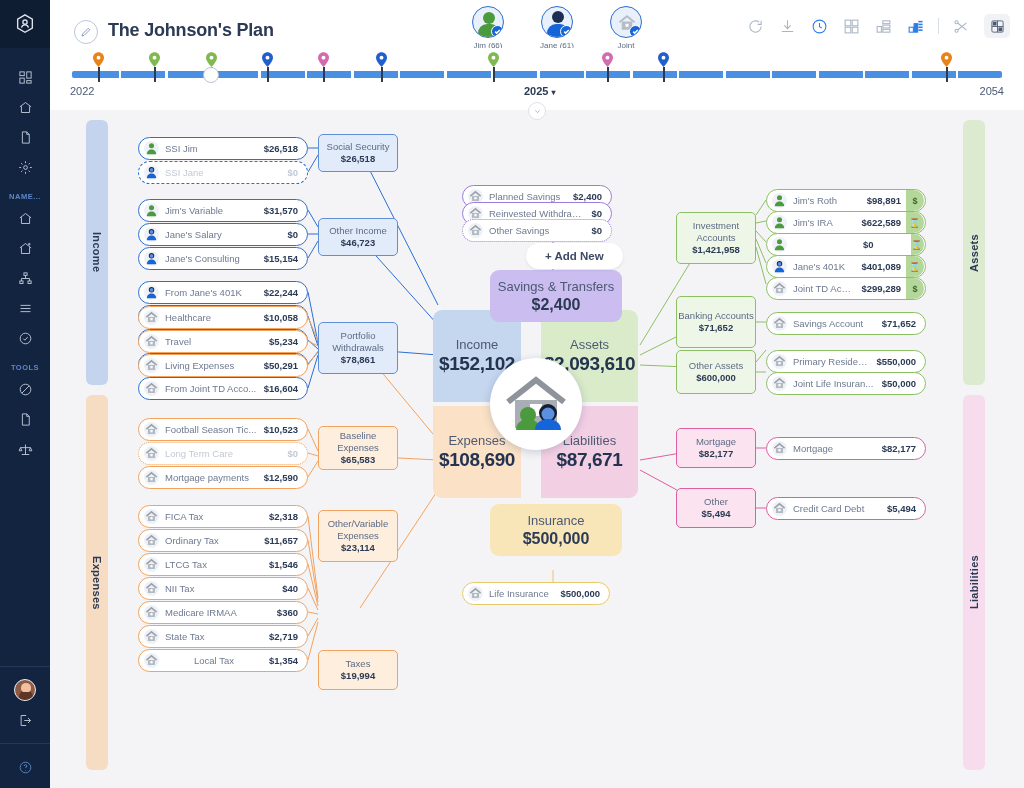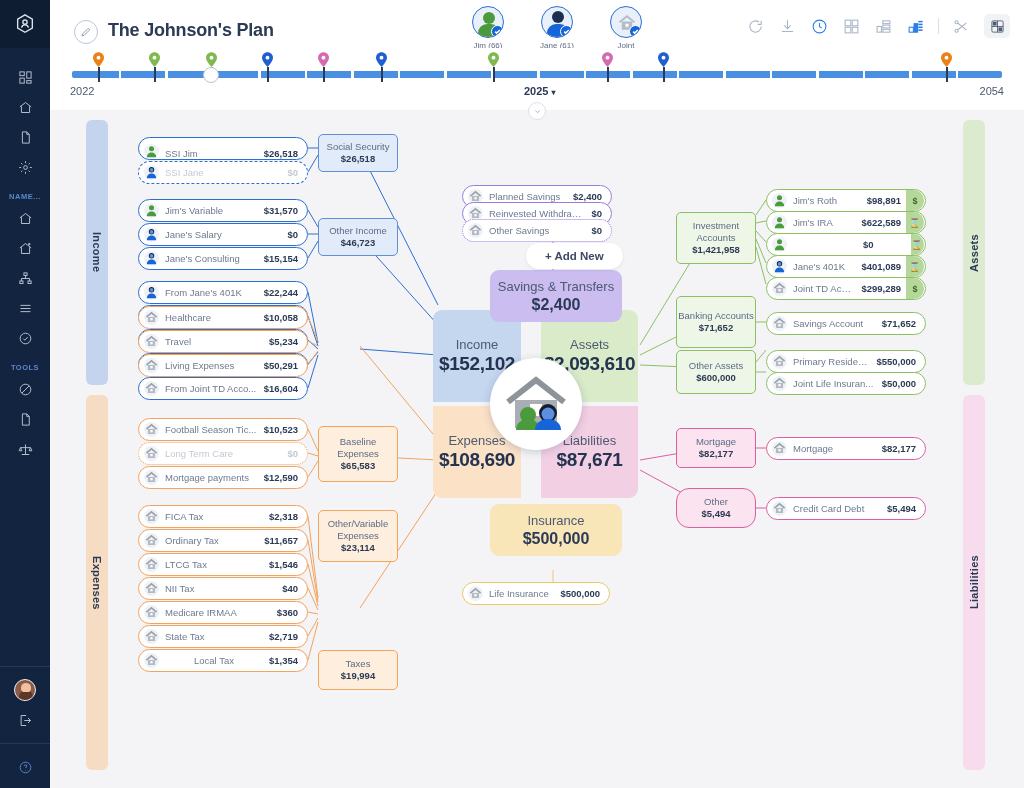--- a/index.html
+++ b/index.html
@@ -586,22 +586,26 @@
     </div>
 
     <div class="grp blue" style="left:268px; top:24px;  width:80px; height:38px;">
       <div class="t">Social Security</div>
       <div class="v">$26,518</div>
       </div>
     <div class="grp blue" style="left:268px; top:108px; width:80px; height:38px;">
       <div class="t">Other Income</div>
       <div class="v">$46,723</div>
       </div>
-
-    <div class="grp orange" style="left:268px; top:316px; width:80px; height:56px;">
+    <div class="grp blue" style="left:268px; top:212px; width:80px; height:52px;">
+      <div class="t">Portfolio Withdrawals</div>
+      <div class="v">$78,861</div>
+      </div>
+
+    <div class="grp orange" style="left:268px; top:316px; width:80px; height:44px;">
       <div class="t">Baseline Expenses</div>
       <div class="v">$65,583</div>
       </div>
     <div class="grp orange" style="left:268px; top:400px; width:80px; height:52px;">
       <div class="t">Other/Variable Expenses</div>
       <div class="v">$23,114</div>
       </div>
     <div class="grp orange" style="left:268px; top:540px; width:80px; height:40px;">
       <div class="t">Taxes</div>
       <div class="v">$19,994</div>
@@ -617,27 +621,27 @@
       </div>
     <div class="grp green" style="left:626px; top:240px; width:80px; height:44px;">
       <div class="t">Other Assets</div>
       <div class="v">$600,000</div>
       </div>
 
     <div class="grp pink" style="left:626px; top:318px; width:80px; height:40px;">
       <div class="t">Mortgage</div>
       <div class="v">$82,177</div>
       </div>
-    <div class="grp pink" style="left:626px; top:378px; width:80px; height:40px;border-radius:13px;">
+    <div class="grp pink" style="left:626px; top:378px; width:80px; height:40px;">
       <div class="t">Other</div>
       <div class="v">$5,494</div>
       </div>
 
     <div id="pill-layer">
-        <div class="pill blue" style="left: 88px; top: 27px; width: 170px; align-items: flex-end;">
+        <div class="pill blue" style="left: 88px; top: 27px; width: 170px;">
           <span class="ic">
             <svg viewBox="0 0 16 16">
               <circle cx="8" cy="8" r="8" fill="#eef2f7"></circle>
               <circle cx="8" cy="5" r="2.7" fill="#4b9a3e"></circle>
               <path d="M3 14c0-3 2.3-5 5-5s5 2 5 5z" fill="#4b9a3e"></path>
             </svg>
           </span>
           <span class="nm">SSI Jim</span>
           <span class="vl">$26,518</span>
         </div>

